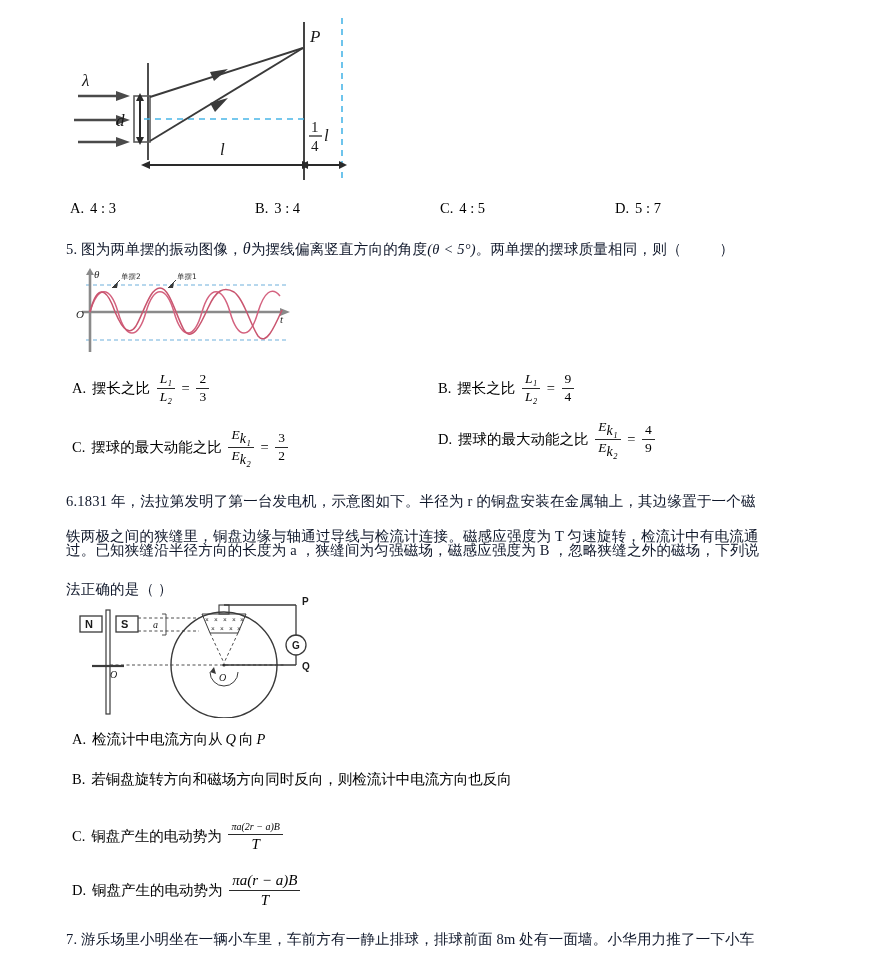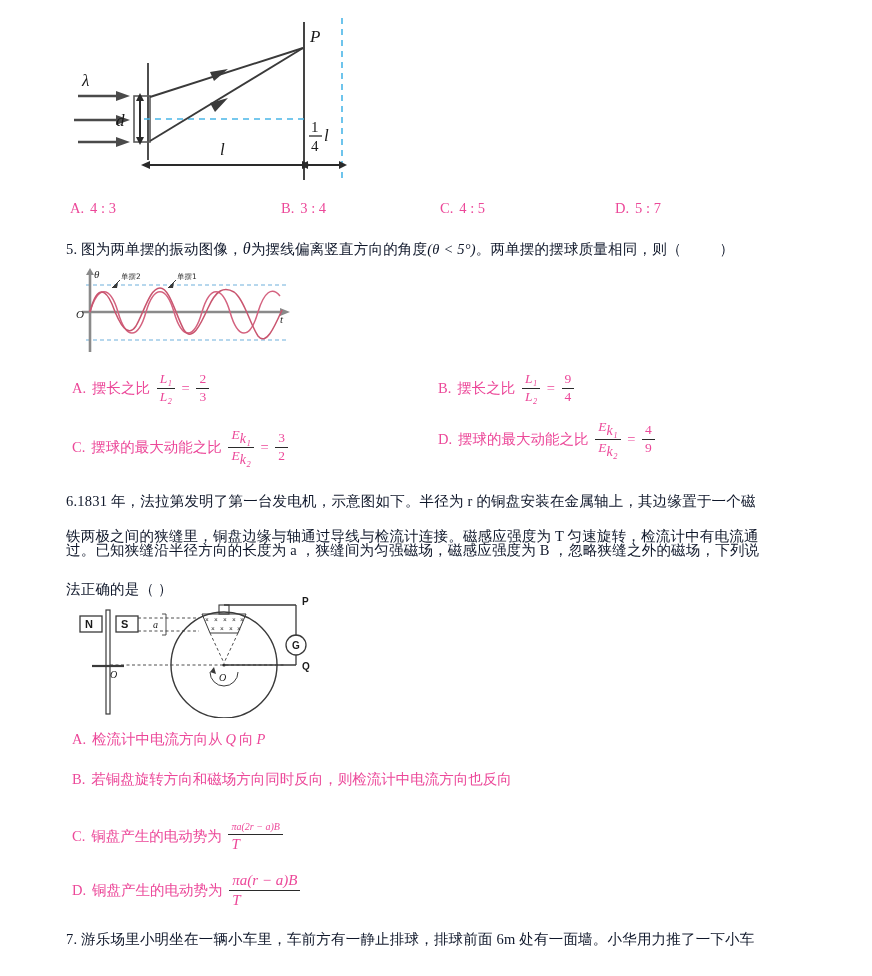--- a/index.html
+++ b/index.html
@@ -27,31 +27,31 @@
     position: absolute;
     font-size: 14.5px;
     letter-spacing: 0.2px;
     color: #0f172a;
     white-space: nowrap;
     font-family: "Liberation Serif", "DejaVu Serif", serif;
   }
   .opt {
     position: absolute;
     font-size: 14.5px;
-    color: #ec4899;
+    color: #000000;
     white-space: nowrap;
   }
   .olabel { font-style: normal; margin-right: 6px; }
   .it { font-style: italic; font-family: "Liberation Serif", serif; }
 
   
   .frac {
     display: inline-block;
     vertical-align: middle;
-    text-align: left;
+    text-align: center;
     position: relative;
     top: -1px;
     margin: 0 3px;
   }
   .frac .num {
     display: block;
     padding: 0 3px;
     border-bottom: 1px solid #2a2a2a;
     line-height: 1.25;
     font-size: 13.5px;
@@ -153,21 +153,21 @@
         <line x1="249" y1="128" x2="262" y2="128" stroke="#1a1a1a" stroke-width="1.2"></line>
         <text x="251" y="143" font-family="Liberation Serif, serif" font-size="15" fill="#1a1a1a">4</text>
         <text x="264" y="133" font-family="Liberation Serif, serif" font-style="italic" font-size="17" fill="#1a1a1a">l</text>
       </g>
     </svg>
   </div>
 
   <div class="opt" style="left:70px; top:200px;">
     <span class="olabel">A.</span><span>4 : 3</span>
   </div>
-  <div class="opt" style="left:255px; top:200px;margin-left:26px;">
+  <div class="opt" style="left:255px; top:200px;">
     <span class="olabel">B.</span><span>3 : 4</span>
   </div>
   <div class="opt" style="left:440px; top:200px;">
     <span class="olabel">C.</span><span>4 : 5</span>
   </div>
   <div class="opt" style="left:615px; top:200px;">
     <span class="olabel">D.</span><span>5 : 7</span>
   </div>
 
   <div class="qtext" style="left:66px; top:240px;">
@@ -349,16 +349,16 @@
   <div class="opt" style="left:72px; top:872px;">
     <span class="olabel">D.</span><span>铜盘产生的电动势为</span>
     <span class="frac" style="font-size:15px;">
       <span class="num it" style="font-size:15px;">πa(r − a)B</span>
       <span class="den it" style="font-size:15px;">T</span>
     </span>
   </div>
 
   <div class="qtext" style="left:66px; top:930px;">
     <span>7.</span>
-    <span>游乐场里小明坐在一辆小车里，车前方有一静止排球，排球前面 6m 处有一面墙。小华用力推了一下小车</span>
+    <span>游乐场里小明坐在一辆小车里，车前方有一静止排球，排球前面 8m 处有一面墙。小华用力推了一下小车</span>
   </div>
 
 </div>
 
 </body></html>

